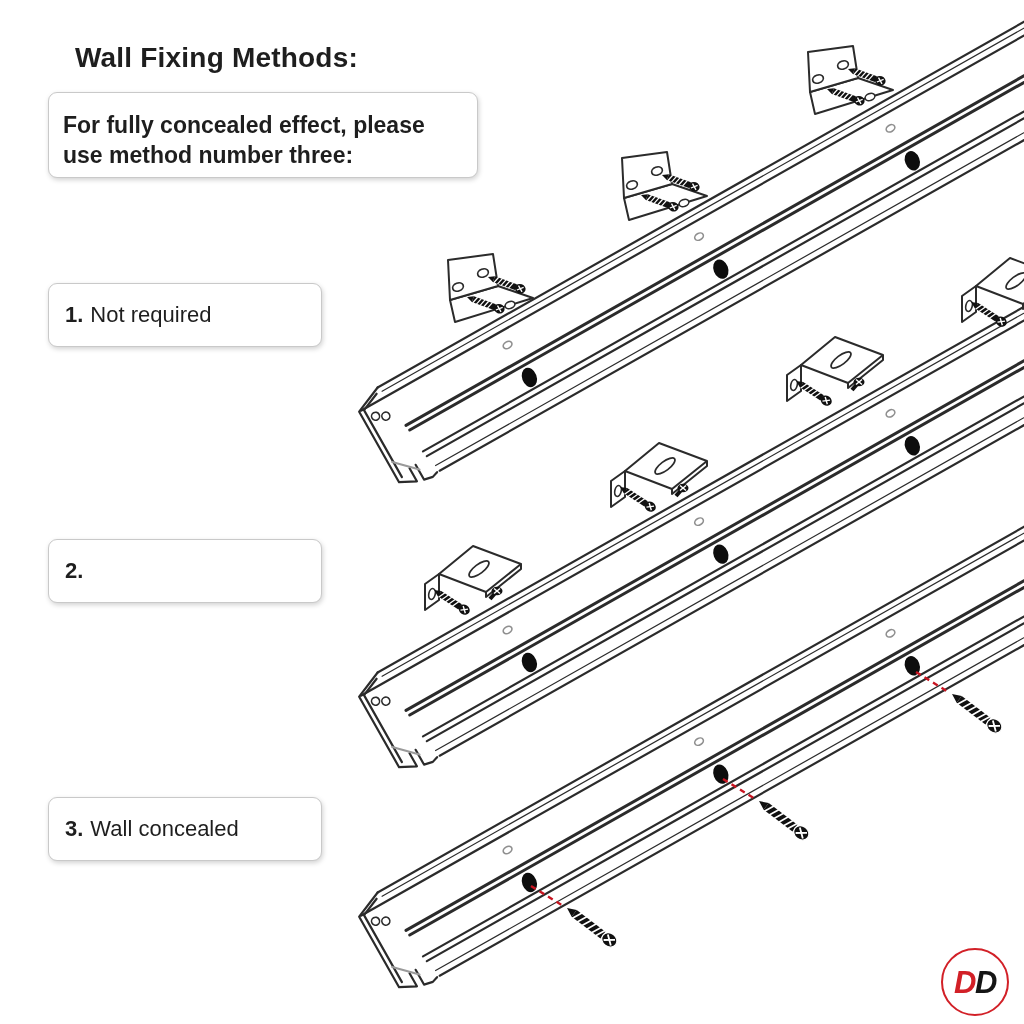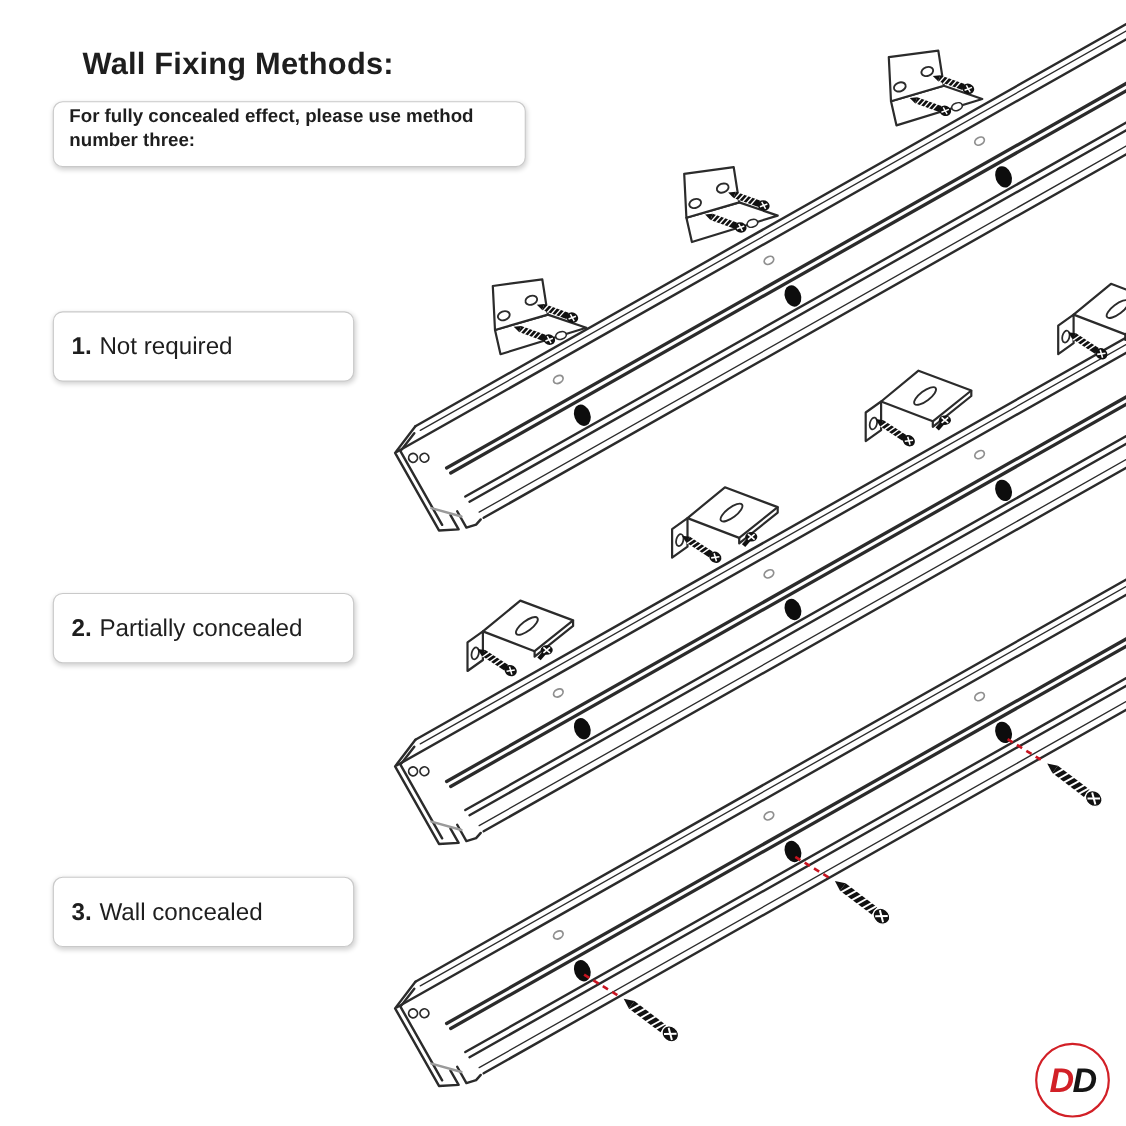--- a/index.html
+++ b/index.html
@@ -9,24 +9,24 @@
   }
   html,body{margin:0;padding:0;background:#ffffff;}
   body{width:1024px;height:1024px;font-family:"Liberation Sans",sans-serif;color:var(--text);}
   .canvas{position:relative;width:1024px;height:1024px;overflow:hidden;background:#fff;}
   .diagram{position:absolute;left:0;top:0;z-index:0;}
   .page-title{
     position:absolute;left:75px;top:42px;margin:0;z-index:2;
     font-size:28px;font-weight:bold;letter-spacing:.2px;
   }
   .info-box{
-    position:absolute;left:48px;top:92px;width:430px;height:60px;box-sizing:border-box;z-index:2;
+    position:absolute;left:48px;top:92px;width:430px;height:86px;box-sizing:border-box;z-index:2;
     background:#fff;border:1px solid var(--box-border);border-radius:9px;
     box-shadow:1px 2px 5px rgba(0,0,0,.18);
-    padding:2px 14px;font-size:17px;font-weight:bold;line-height:1.3;
+    padding:18px 14px;font-size:23px;font-weight:bold;line-height:1.3;
   }
   .method-box{
     position:absolute;left:48px;width:274px;height:64px;box-sizing:border-box;z-index:2;
     background:#fff;border:1px solid var(--box-border);border-radius:9px;
     box-shadow:1px 2px 5px rgba(0,0,0,.18);
     display:flex;align-items:center;padding-left:16px;font-size:22px;
   }
   .method-box .num{font-weight:bold;margin-right:7px;}
   #method-1{top:283px;} #method-2{top:539px;} #method-3{top:797px;}
   .note{
@@ -180,21 +180,20 @@
     <span>For fully concealed effect, please use method number three:</span>
   </div>
 
   <div class="method-box" id="method-1">
     <span class="num">1.</span>
     <span class="lbl">Not required</span>
   </div>
 
   <div class="method-box" id="method-2">
     <span class="num">2.</span>
-    <span class="lbl">Partially concealed</span>
   </div>
 
   <div class="method-box" id="method-3">
     <span class="num">3.</span>
     <span class="lbl">Wall concealed</span>
   </div>
 
 
   <div class="logo">
     <span class="d1">D</span>

